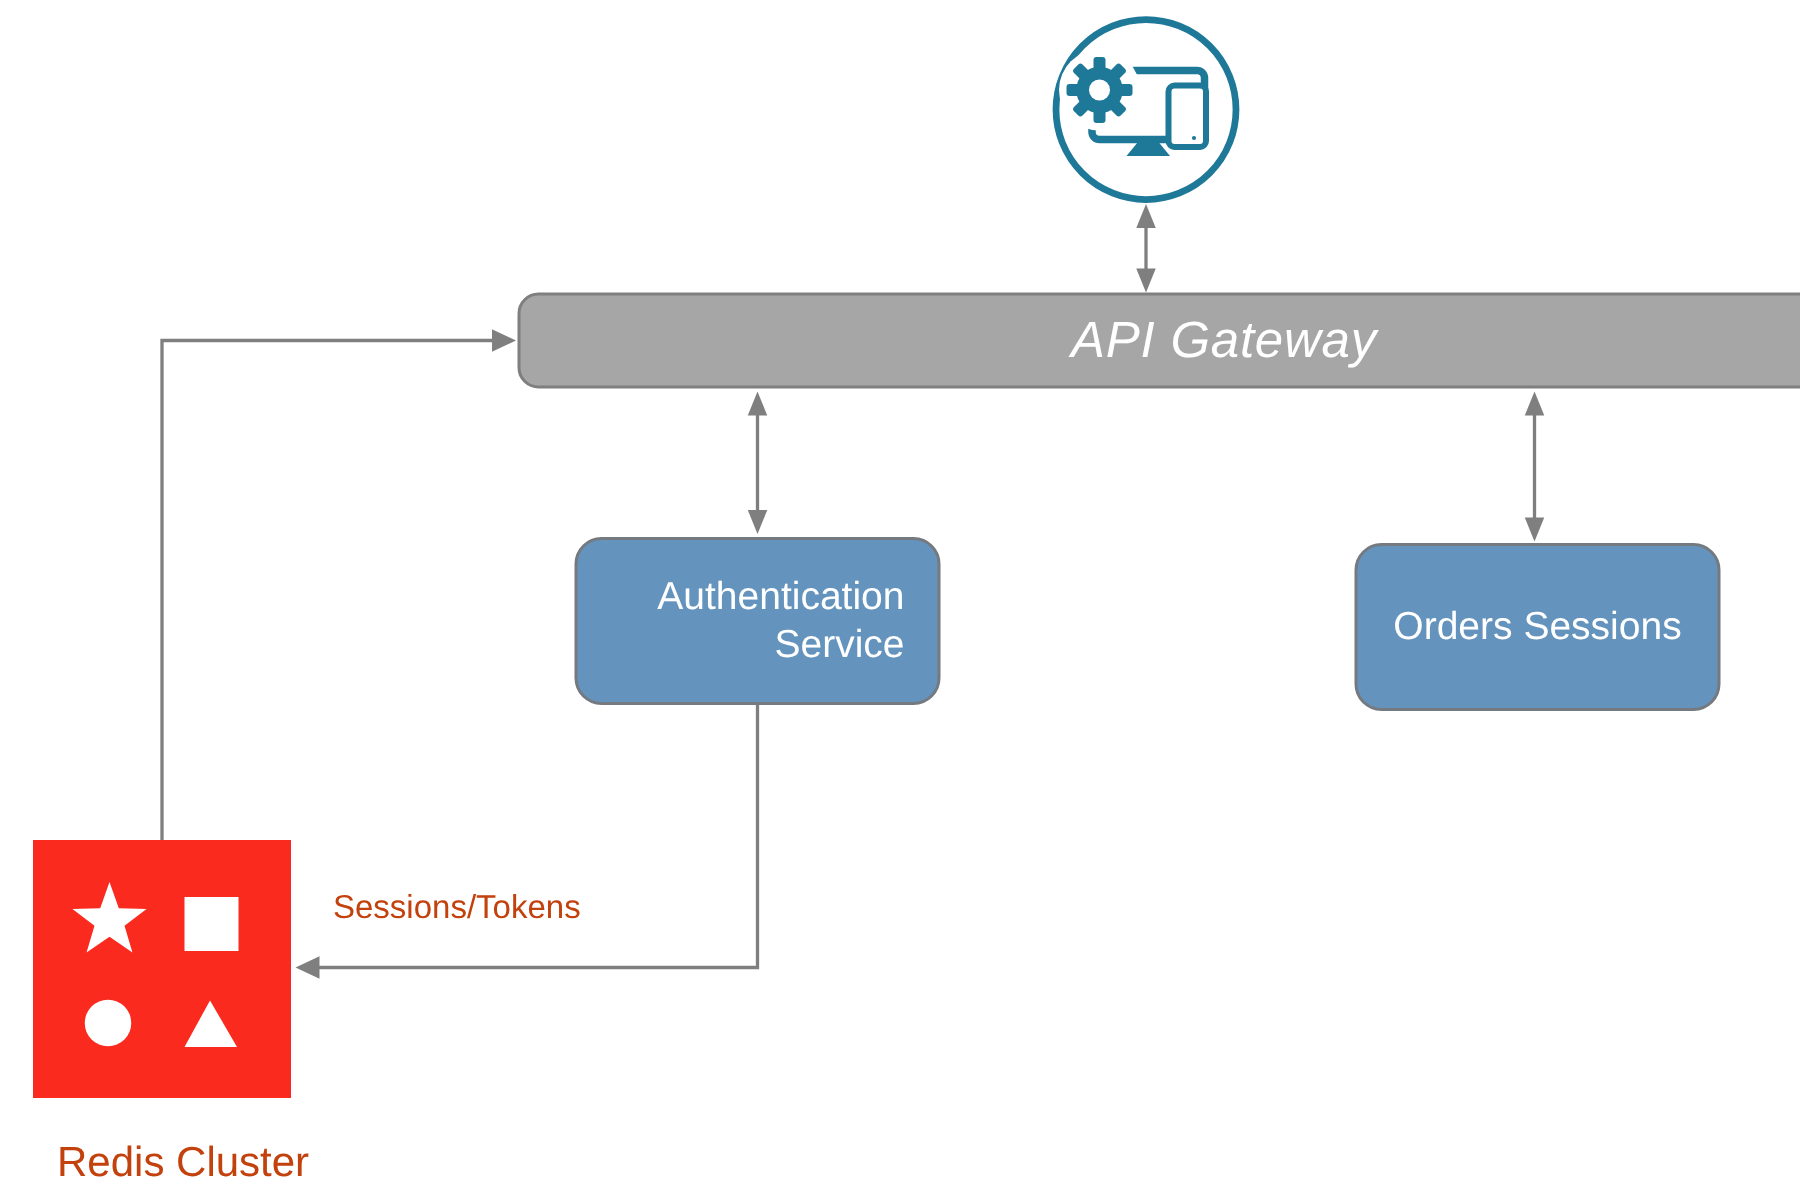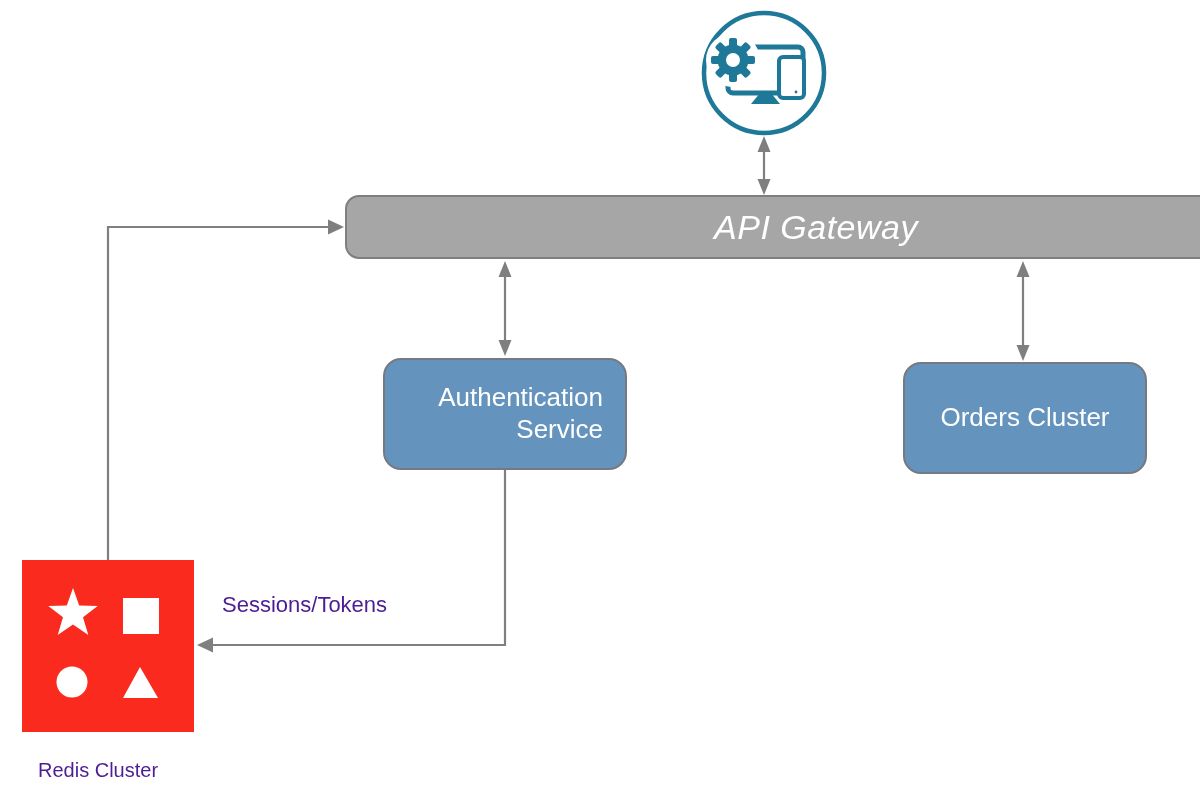--- a/index.html
+++ b/index.html
@@ -56,25 +56,25 @@
   .redis {
     position: absolute;
     left: 22px; top: 560px;
     width: 172px; height: 172px;
     background: #FA2B1E;
   }
   .redis svg { display: block; width: 172px; height: 172px; }
 
   .flow-label {
     position: absolute;
-    color: #4c1d95;
+    color: #c2410c;
     white-space: nowrap;
   }
   .sessions-label { left: 222px; top: 592px; font-size: 22px; }
-  .redis-label    { left: 38px;  top: 759px; font-size: 20px; }
+  .redis-label    { left: 38px;  top: 759px; font-size: 28px; }
 </style>
 </head>
 <body>
 
 <div class="canvas">
 
   <svg class="layer" viewBox="0 0 1200 796">
 
     <g stroke="#7F7F7F" stroke-width="2.2" fill="#7F7F7F">
 
@@ -142,21 +142,21 @@
 
   <div class="node gateway">
     <span>API Gateway</span>
   </div>
 
   <div class="node service auth">
     <span>Authentication Service</span>
   </div>
 
   <div class="node service orders">
-    <span>Orders Cluster</span>
+    <span>Orders Sessions</span>
   </div>
 
   <div class="redis">
     <svg viewBox="0 0 172 172">
       <g fill="#ffffff">
         <polygon points="51,28 57.2,45.5 75.7,46 61,57.2 66.3,75 51,64.5 35.7,75 41,57.2 26.3,46 44.8,45.5"></polygon>
         <rect x="101" y="38" width="36" height="36"></rect>
         <circle cx="50" cy="122" r="15.5"></circle>
         <polygon points="118,107 101,138 136,138"></polygon>
       </g>

